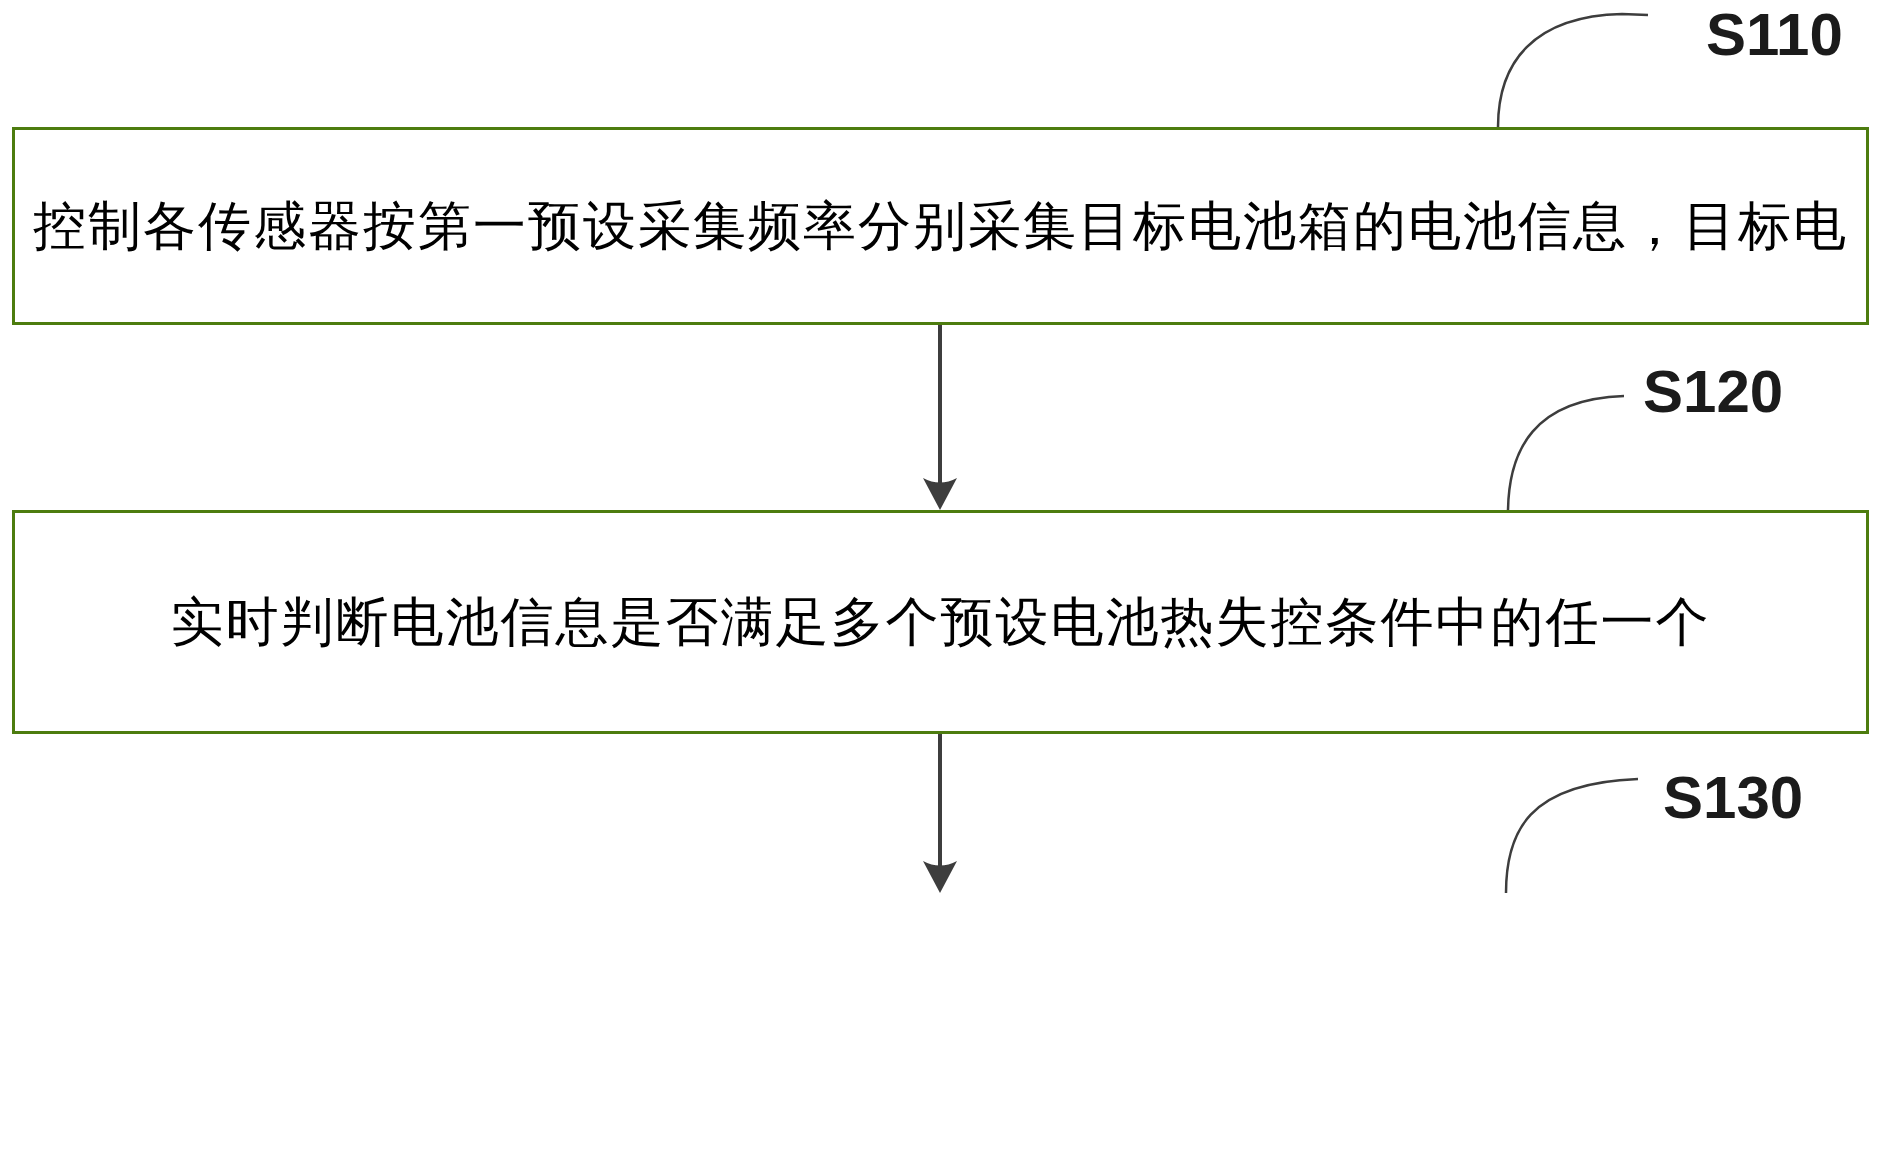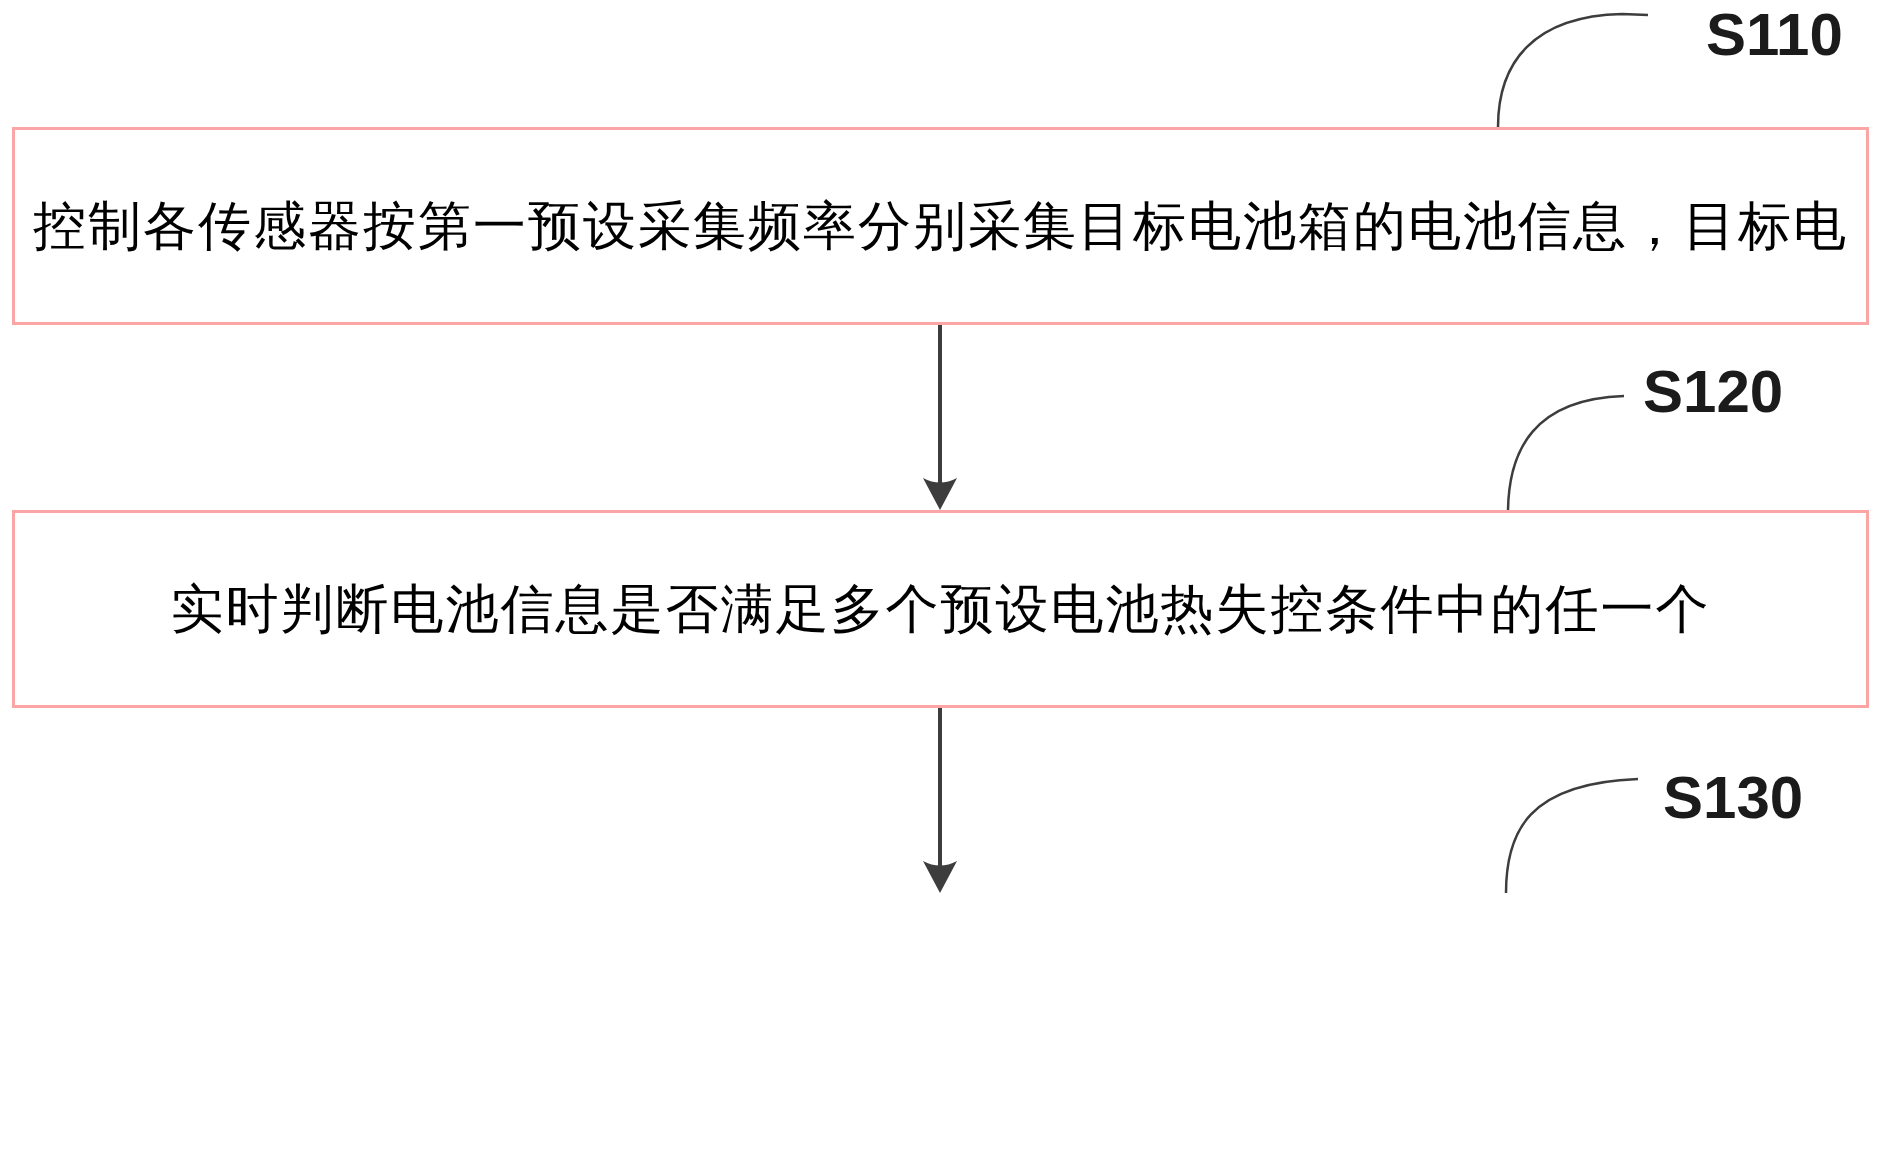--- a/index.html
+++ b/index.html
@@ -20,31 +20,31 @@
     left: 0;
     top: 0;
     width: 1880px;
     height: 1155px;
     pointer-events: none;
   }
   .step-box {
     position: absolute;
     left: 12px;
     width: 1857px;
-    border: 3px solid #fca5a5;
+    border: 3px solid #4d7c0f;
     box-sizing: border-box;
     background: #ffffff;
     display: flex;
     flex-direction: column;
     justify-content: center;
     align-items: center;
     text-align: center;
   }
   .box-1 { top: 127px; height: 198px; }
-  .box-2 { top: 510px; height: 198px; }
+  .box-2 { top: 510px; height: 224px; }
   .box-3 { top: 893px; height: 251px; }
   .step-text {
     font-size: 53px;
     line-height: 72px;
     letter-spacing: 2px;
     color: #000000;
     white-space: nowrap;
   }
   .step-label {
     position: absolute;

